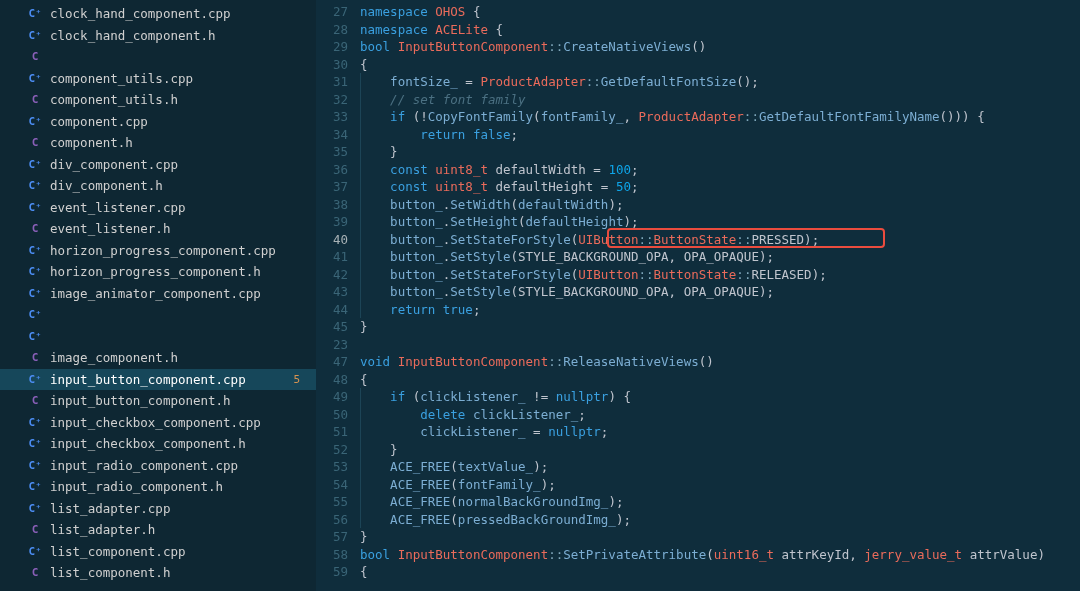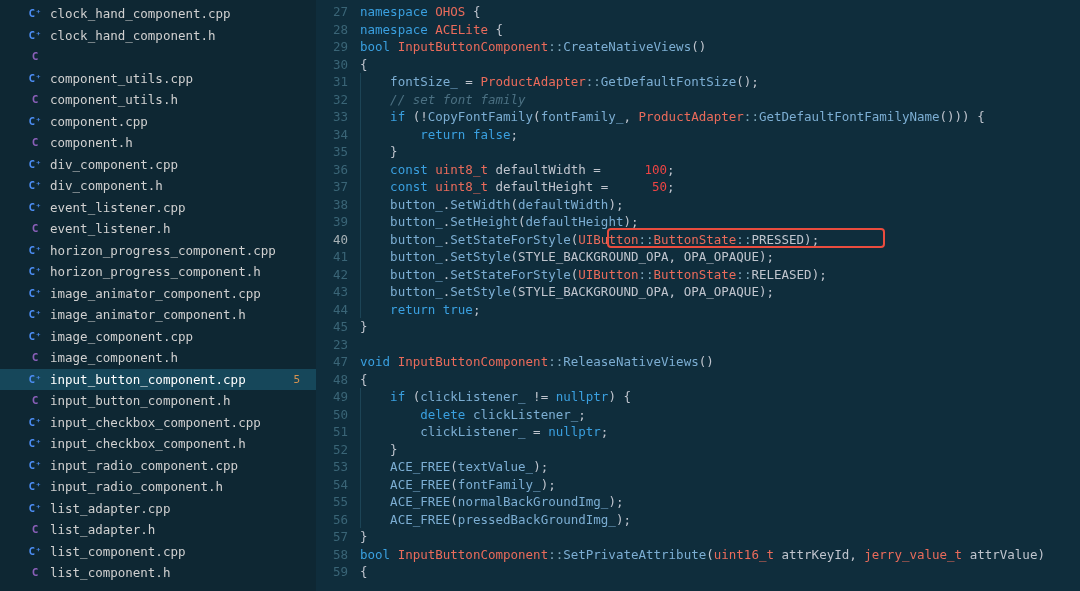--- a/index.html
+++ b/index.html
@@ -80,21 +80,21 @@
       border-left: 1px solid #1c4456;
       position: absolute;
       top: 0;
       bottom: 0;
     }
     .g1 { left: 0; }
     .kw { color: #3aa0e0; }
     .type { color: #ea6b5b; }
     .cls { color: #ea6b5b; }
     .fn { color: #7caed3; }
-    .num { color: #ef4444; margin-left: 36px; }
+    .num { color: #0ea5e9; }
     .cm { color: #4b7082; font-style: italic; }
     .id { color: #7caed3; }
     .op { color: #7fa6ba; }
     .plain { color: #c0c5ce; }
     .const { color: #c0c5ce; }
     .macro { color: #7caed3; }
     .kwret { color: #3aa0e0; }
     .hl-box {
       position: absolute;
       border: 2px solid #ea4c3e;
@@ -156,25 +156,23 @@
     <div class="file-row">
       <span class="file-icon icon-cpp">C⁺</span>
       <span class="file-name">horizon_progress_component.h</span>
     </div>
     <div class="file-row">
       <span class="file-icon icon-cpp">C⁺</span>
       <span class="file-name">image_animator_component.cpp</span>
     </div>
     <div class="file-row">
       <span class="file-icon icon-cpp">C⁺</span>
-      <span class="file-name">image_animator_component.h</span>
-    </div>
-    <div class="file-row">
-      <span class="file-icon icon-cpp">C⁺</span>
-      <span class="file-name">image_component.cpp</span>
+    </div>
+    <div class="file-row">
+      <span class="file-icon icon-cpp">C⁺</span>
     </div>
     <div class="file-row">
       <span class="file-icon icon-h">C</span>
       <span class="file-name">image_component.h</span>
     </div>
     <div class="file-row active">
       <span class="file-icon icon-cpp">C⁺</span>
       <span class="file-name">input_button_component.cpp</span>
       <span class="badge">5</span>
     </div>

